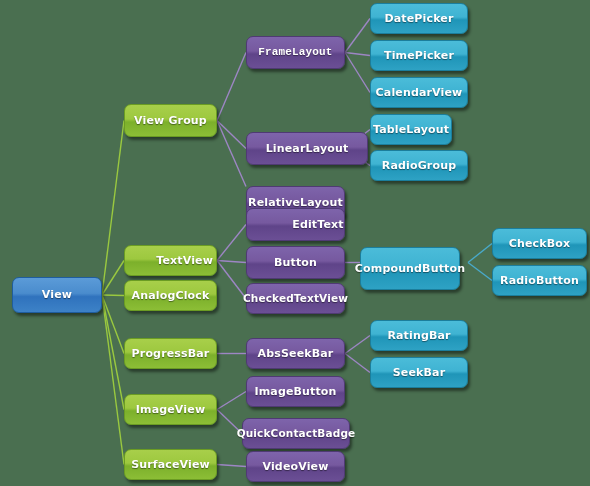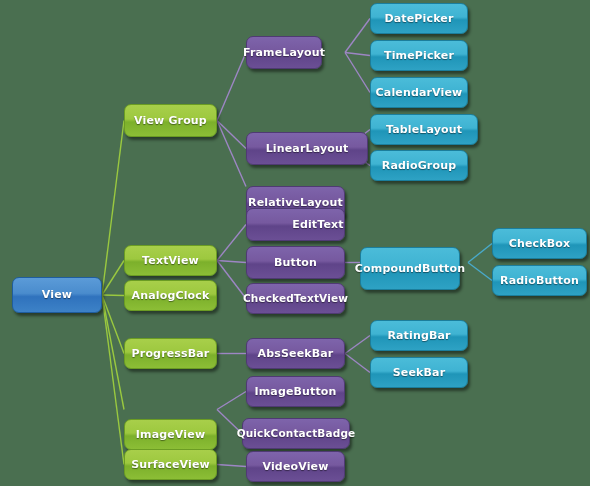--- a/index.html
+++ b/index.html
@@ -78,36 +78,36 @@
       <line x1="217" y1="409.5" x2="242" y2="433.5" stroke="#9d86c4" stroke-width="1.4"></line>
       <line x1="217" y1="464.5" x2="246" y2="466.5" stroke="#9d86c4" stroke-width="1.4"></line>
     </svg>
   <div id="nodes">
       <div class="node blue" style="left: 12px; top: 277px; width: 90px; height: 36px;">
         <span>View</span>
       </div>
       <div class="node green" style="left: 124px; top: 104px; width: 93px; height: 33px;">
         <span>View Group</span>
       </div>
-      <div class="node green" style="left: 124px; top: 245px; width: 93px; height: 31px;">
+      <div class="node green" style="left: 124px; top: 245px; width: 93px; height: 31px; justify-content: flex-end;">
         <span>TextView</span>
       </div>
       <div class="node green" style="left: 124px; top: 280px; width: 93px; height: 31px;">
         <span>AnalogClock</span>
       </div>
       <div class="node green" style="left: 124px; top: 338px; width: 93px; height: 31px;">
         <span>ProgressBar</span>
       </div>
-      <div class="node green" style="left: 124px; top: 394px; width: 93px; height: 31px; margin-top: 25px;">
+      <div class="node green" style="left: 124px; top: 394px; width: 93px; height: 31px;">
         <span>ImageView</span>
       </div>
       <div class="node green" style="left: 124px; top: 449px; width: 93px; height: 31px;">
         <span>SurfaceView</span>
       </div>
-      <div class="node purple" style="left: 246px; top: 36px; width: 76px; height: 33px;">
+      <div class="node purple" style="left: 246px; top: 36px; width: 99px; height: 33px; font-family: Liberation Mono, monospace;">
         <span>FrameLayout</span>
       </div>
       <div class="node purple" style="left: 246px; top: 132px; width: 122px; height: 33px;">
         <span>LinearLayout</span>
       </div>
       <div class="node purple" style="left: 246px; top: 170px; width: 99px; height: 33px; margin-top: 16px;">
         <span>RelativeLayout</span>
       </div>
       <div class="node purple" style="left: 246px; top: 208px; width: 99px; height: 33px; padding-left: 48px;">
         <span>EditText</span>
@@ -132,21 +132,21 @@
       </div>
       <div class="node teal" style="left: 370px; top: 3px; width: 98px; height: 31px;">
         <span>DatePicker</span>
       </div>
       <div class="node teal" style="left: 370px; top: 40px; width: 98px; height: 31px;">
         <span>TimePicker</span>
       </div>
       <div class="node teal" style="left: 370px; top: 77px; width: 98px; height: 31px;">
         <span>CalendarView</span>
       </div>
-      <div class="node teal" style="left: 370px; top: 114px; width: 108px; height: 31px;">
+      <div class="node teal" style="left: 370px; top: 114px; width: 82px; height: 31px;">
         <span>TableLayout</span>
       </div>
       <div class="node teal" style="left: 370px; top: 150px; width: 98px; height: 31px;">
         <span>RadioGroup</span>
       </div>
       <div class="node teal" style="left: 360px; top: 247px; width: 100px; height: 43px;">
         <span>CompoundButton</span>
       </div>
       <div class="node teal" style="left: 492px; top: 228px; width: 95px; height: 31px;">
         <span>CheckBox</span>

